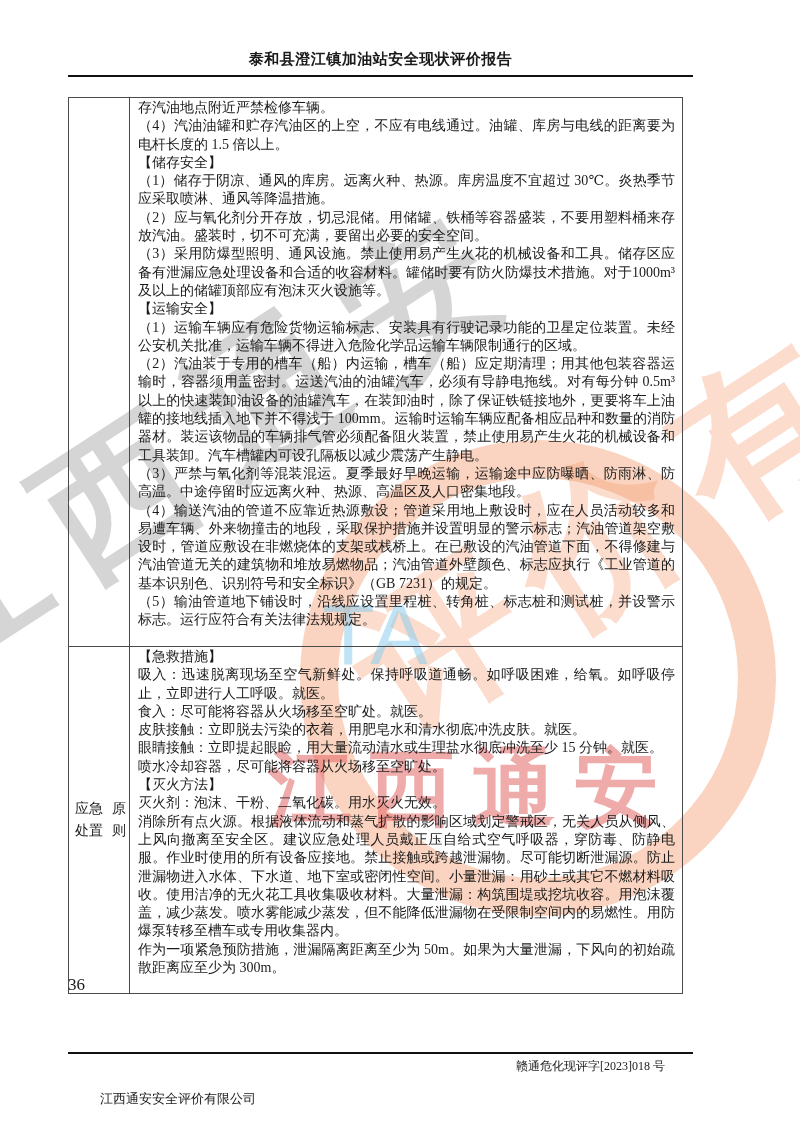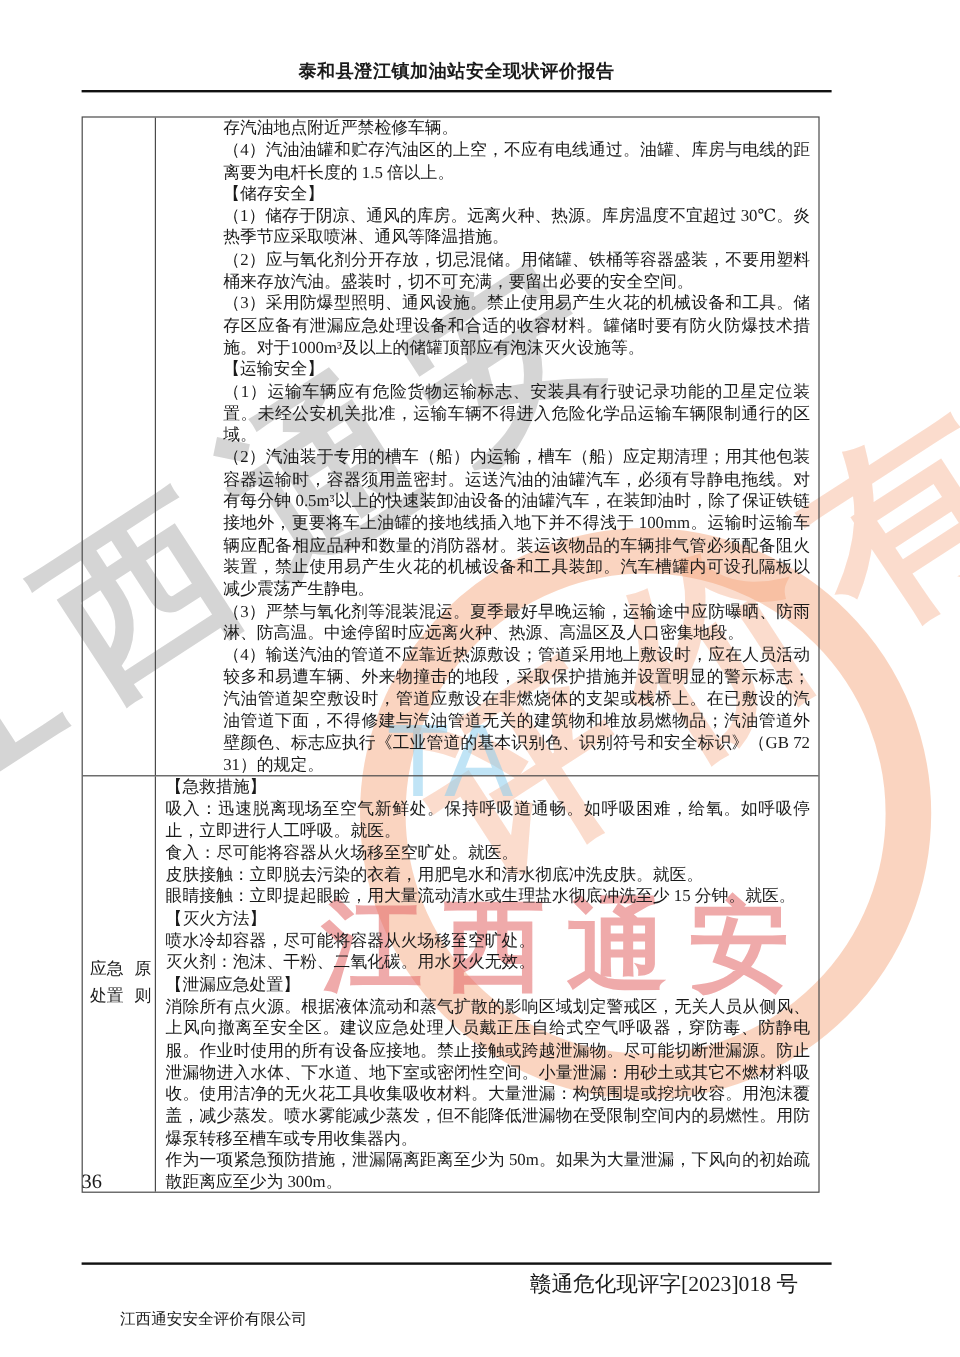--- a/index.html
+++ b/index.html
@@ -38,37 +38,37 @@
     position:absolute;left:68px;top:50px;width:625px;text-align:center;
     font-size:15px;font-weight:bold;letter-spacing:0.5px;z-index:2;
   }
   .hdr-rule{position:absolute;left:68px;top:75px;width:625px;height:2px;background:#111;z-index:2;}
   
   .doc-table{
     position:absolute;left:68px;top:97px;width:613px;height:895px;
     border:1px solid #4a4a4a;z-index:1;background:transparent;
   }
   .t-row{position:absolute;left:0;right:0;display:flex;}
-  .t-row1{top:0;height:548px;border-bottom:1px solid #4a4a4a;gap:48px;}
+  .t-row1{top:0;height:548px;border-bottom:1px solid #4a4a4a;}
   .t-row2{top:549px;bottom:0;}
   .label-col{
     width:60px;flex:0 0 60px;border-right:1px solid #4a4a4a;
     display:flex;flex-direction:row;align-items:center;justify-content:center;
     font-size:14px;line-height:22px;text-align:center;
   }
   .content-col{
     flex:1;padding:1px 7px 0 8px;overflow:hidden;
     font-size:14px;line-height:18.3px;text-align:justify;
   }
   .content-col p{margin:0;word-break:break-all;}
   
   .pg-num{position:absolute;left:68px;top:975px;width:625px;font-size:17px;z-index:2;}
   .ft-rule{position:absolute;left:68px;top:1052px;width:625px;height:2px;background:#111;z-index:2;}
   .ft-left{position:absolute;left:100px;top:1058px;font-size:13px;z-index:2;margin-top:32px;}
-  .ft-right{position:absolute;left:68px;top:1058px;width:597px;text-align:right;font-size:18px;z-index:2;}
+  .ft-right{position:absolute;left:68px;top:1058px;width:597px;text-align:right;font-size:12px;z-index:2;}
 </style>
 </head>
 <body>
 
 <div class="page">
 
   <div class="wm-layer">
     <span class="wm-gray">江西通安</span>
     <span class="wm-salmon">评价有限公司</span>
     <div class="wm-ring"></div>
@@ -101,24 +101,23 @@
       <div class="label-col">
         <span>应急处置</span>
         <span>原则</span>
       </div>
       <div class="content-col">
           <p>【急救措施】</p>
           <p>吸入：迅速脱离现场至空气新鲜处。保持呼吸道通畅。如呼吸困难，给氧。如呼吸停止，立即进行人工呼吸。就医。</p>
           <p>食入：尽可能将容器从火场移至空旷处。就医。</p>
           <p>皮肤接触：立即脱去污染的衣着，用肥皂水和清水彻底冲洗皮肤。就医。</p>
           <p>眼睛接触：立即提起眼睑，用大量流动清水或生理盐水彻底冲洗至少 15 分钟。就医。</p>
+          <p>喷水冷却容器，尽可能将容器从火场移至空旷处。</p>
           <p>【灭火方法】</p>
-          <p>喷水冷却容器，尽可能将容器从火场移至空旷处。</p>
           <p>灭火剂：泡沫、干粉、二氧化碳。用水灭火无效。</p>
-          <p>【泄漏应急处置】</p>
           <p>消除所有点火源。根据液体流动和蒸气扩散的影响区域划定警戒区，无关人员从侧风、上风向撤离至安全区。建议应急处理人员戴正压自给式空气呼吸器，穿防毒、防静电服。作业时使用的所有设备应接地。禁止接触或跨越泄漏物。尽可能切断泄漏源。防止泄漏物进入水体、下水道、地下室或密闭性空间。小量泄漏：用砂土或其它不燃材料吸收。使用洁净的无火花工具收集吸收材料。大量泄漏：构筑围堤或挖坑收容。用泡沫覆盖，减少蒸发。喷水雾能减少蒸发，但不能降低泄漏物在受限制空间内的易燃性。用防爆泵转移至槽车或专用收集器内。</p>
           <p>作为一项紧急预防措施，泄漏隔离距离至少为 50m。如果为大量泄漏，下风向的初始疏散距离应至少为 300m。</p>
         </div>
     </div>
   </div>
 
   <div class="pg-num">36</div>
   <div class="ft-rule"></div>
   <div class="ft-left">江西通安安全评价有限公司</div>
   <div class="ft-right">赣通危化现评字[2023]018 号</div>

